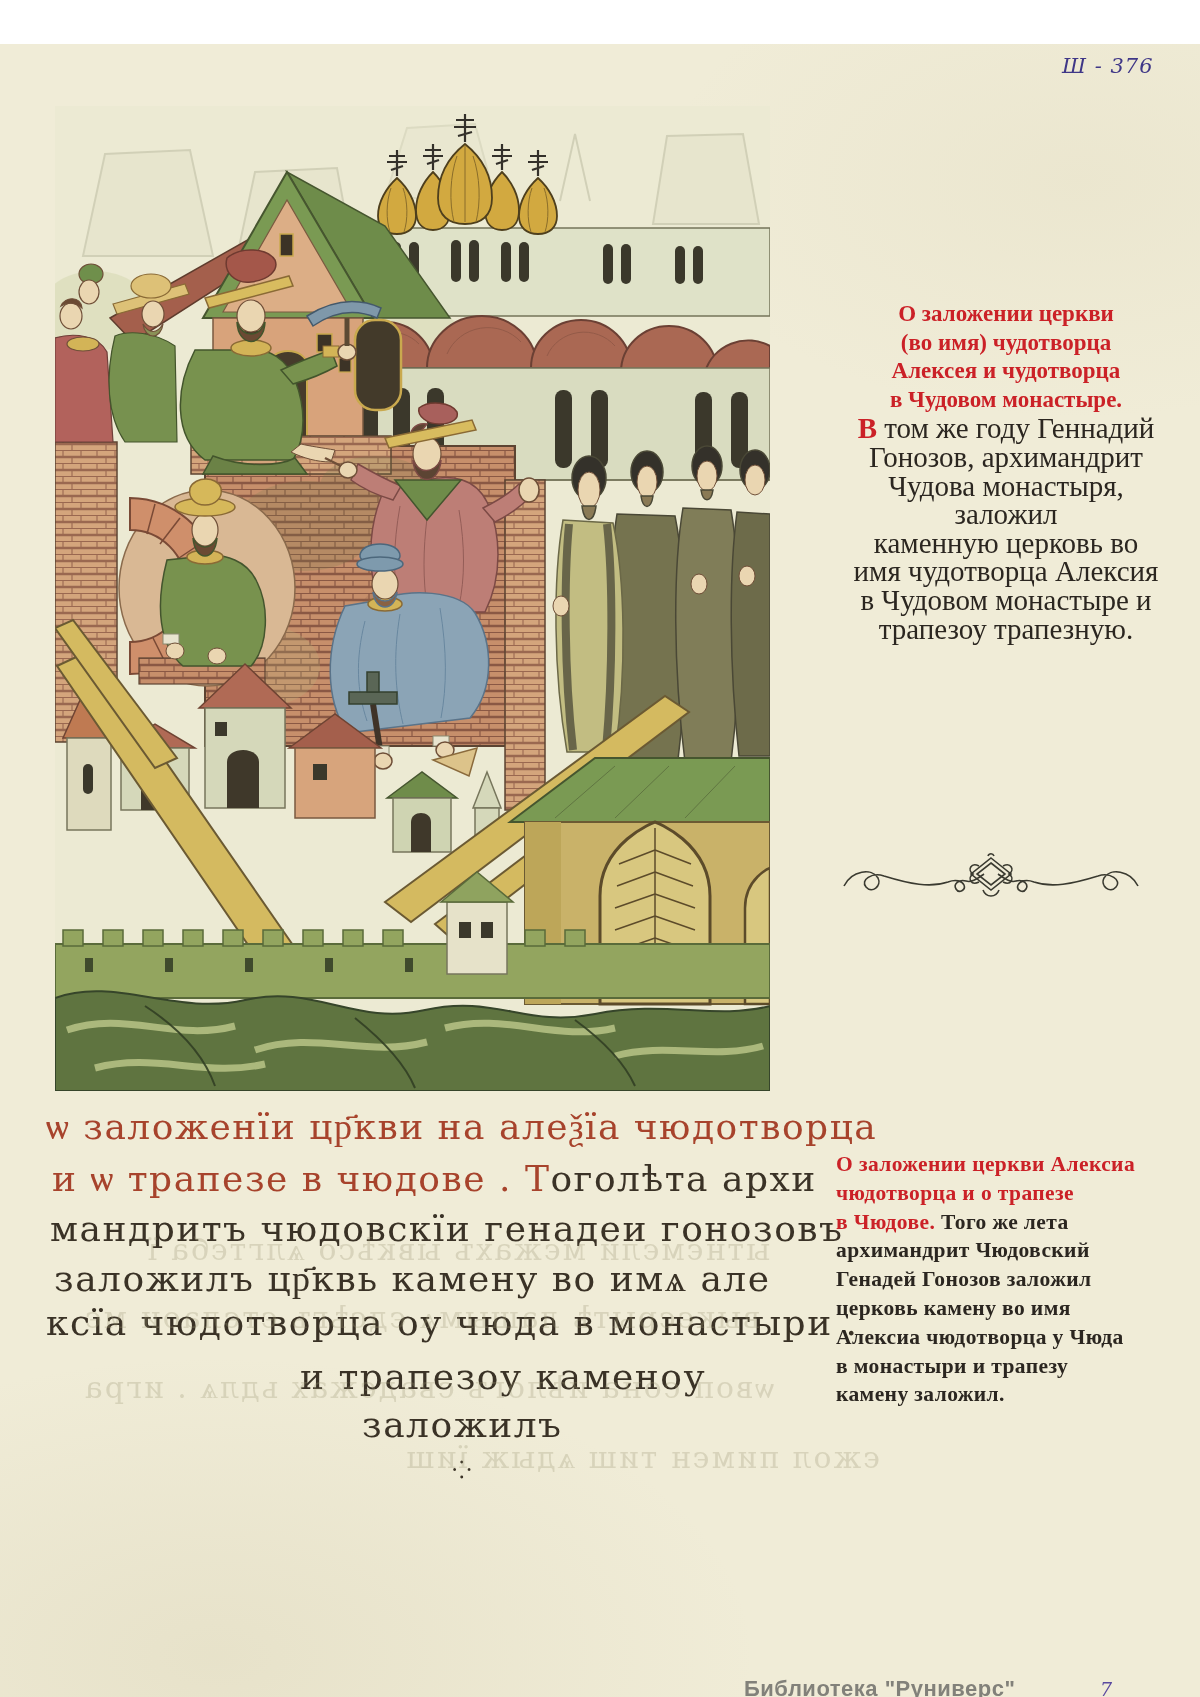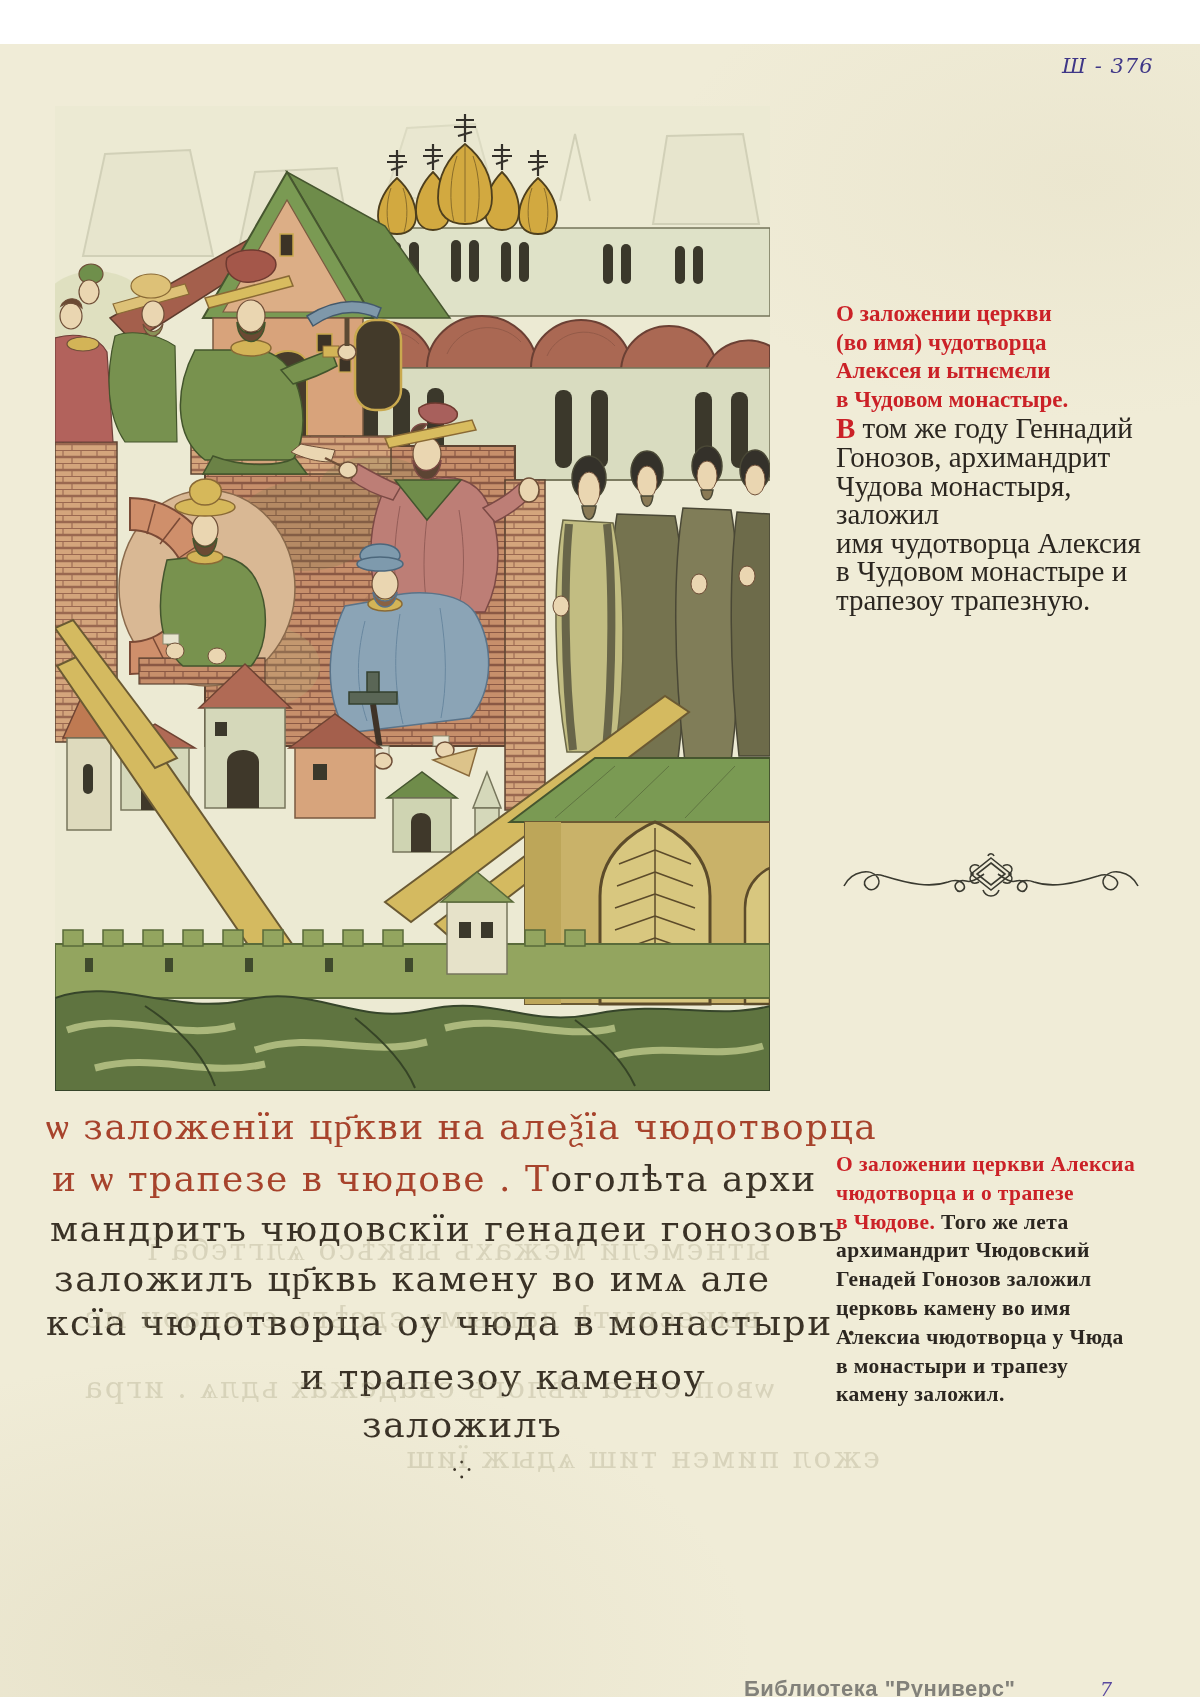--- a/index.html
+++ b/index.html
@@ -16,21 +16,21 @@
   }
   .abs{position:absolute;}
   
   .code{
     left:1062px; top:10px;
     font-family:"DejaVu Serif", serif;
     font-style:italic; font-size:21px; letter-spacing:1px;
     color:var(--code_blue,#3f3787);
   }
   
-  .caption{ left:836px; top:256px; width:340px; line-height:28.6px; }
+  .caption{ left:836px; top:256px; width:340px; line-height:28.6px;text-align:center; }
   .cap-red{ color:var(--caption_red,#cb2127); font-weight:bold; font-size:23px; }
   .cap-black{ color:var(--text_black,#2b2620); font-size:29px; }
   .cap-initial{ color:var(--caption_red,#cb2127); font-weight:bold; }
   
   .divider{ left:838px; top:808px; width:306px; height:52px; }
   
   .oldcap{ left:836px; top:1106px; width:360px; line-height:28.8px;
            font-weight:bold; font-size:21.5px; letter-spacing:.4px; }
   .old-red{ color:var(--caption_red,#c5261f); }
   .old-black{ color:var(--text_black,#2b2620); }
@@ -433,25 +433,26 @@
   <div class="abs ms-line ms-mark" style="position:absolute;left:452px; top:1408px;">⁘</div>
 
   <div class="abs bleed" style="left:10px; top:1188px;">ытнємєли мєжахъ ывкѣсо ѧлгтєба ї</div>
   <div class="abs bleed" style="left:0px; top:1256px;">выкєсрытѣ лашымѧ єдсѣгъ єтєлаои мє</div>
   <div class="abs bleed" style="left:14px; top:1326px;">ѡвоп сона иѣлогъ свадєжах ьдлѧ . игра</div>
   <div class="abs bleed" style="left:120px; top:1396px;">єжол пимєн тиш ѧдыж їиш</div>
 
   <div class="abs caption">
     <div class="cap-red">О заложении церкви</div>
     <div class="cap-red">(во имя) чудотворца</div>
-    <div class="cap-red">Алексея и ытнємєли</div>
+    <div class="cap-red">Алексея и чудотворца</div>
     <div class="cap-red">в Чудовом монастыре.</div>
     <div class="cap-black"><span class="cap-initial">В</span><span> том же году Геннадий</span></div>
     <div class="cap-black">Гонозов, архимандрит</div>
     <div class="cap-black">Чудова монастыря, заложил</div>
+    <div class="cap-black">каменную церковь во</div>
     <div class="cap-black">имя чудотворца Алексия</div>
     <div class="cap-black">в Чудовом монастыре и</div>
     <div class="cap-black">трапезоу трапезную.</div>
   </div>
 
   <div class="abs divider">
     <svg width="306" height="52" viewBox="0 0 306 52" xmlns="http://www.w3.org/2000/svg">
       <g stroke="#3a3a30" stroke-width="1.6" fill="none">
         <path d="M6,34 C14,18 34,16 40,26 C44,34 34,42 28,35 C22,28 34,20 46,24 C72,32 92,36 110,30 C118,27 124,29 126,33 C128,38 121,42 118,37 C115,32 121,27 128,29 C134,31 140,26 146,22"></path>
         <path d="M300,34 C292,18 272,16 266,26 C262,34 272,42 278,35 C284,28 272,20 260,24 C234,32 214,36 196,30 C188,27 182,29 180,33 C178,38 185,42 188,37 C191,32 185,27 178,29 C172,31 166,26 160,22"></path>

